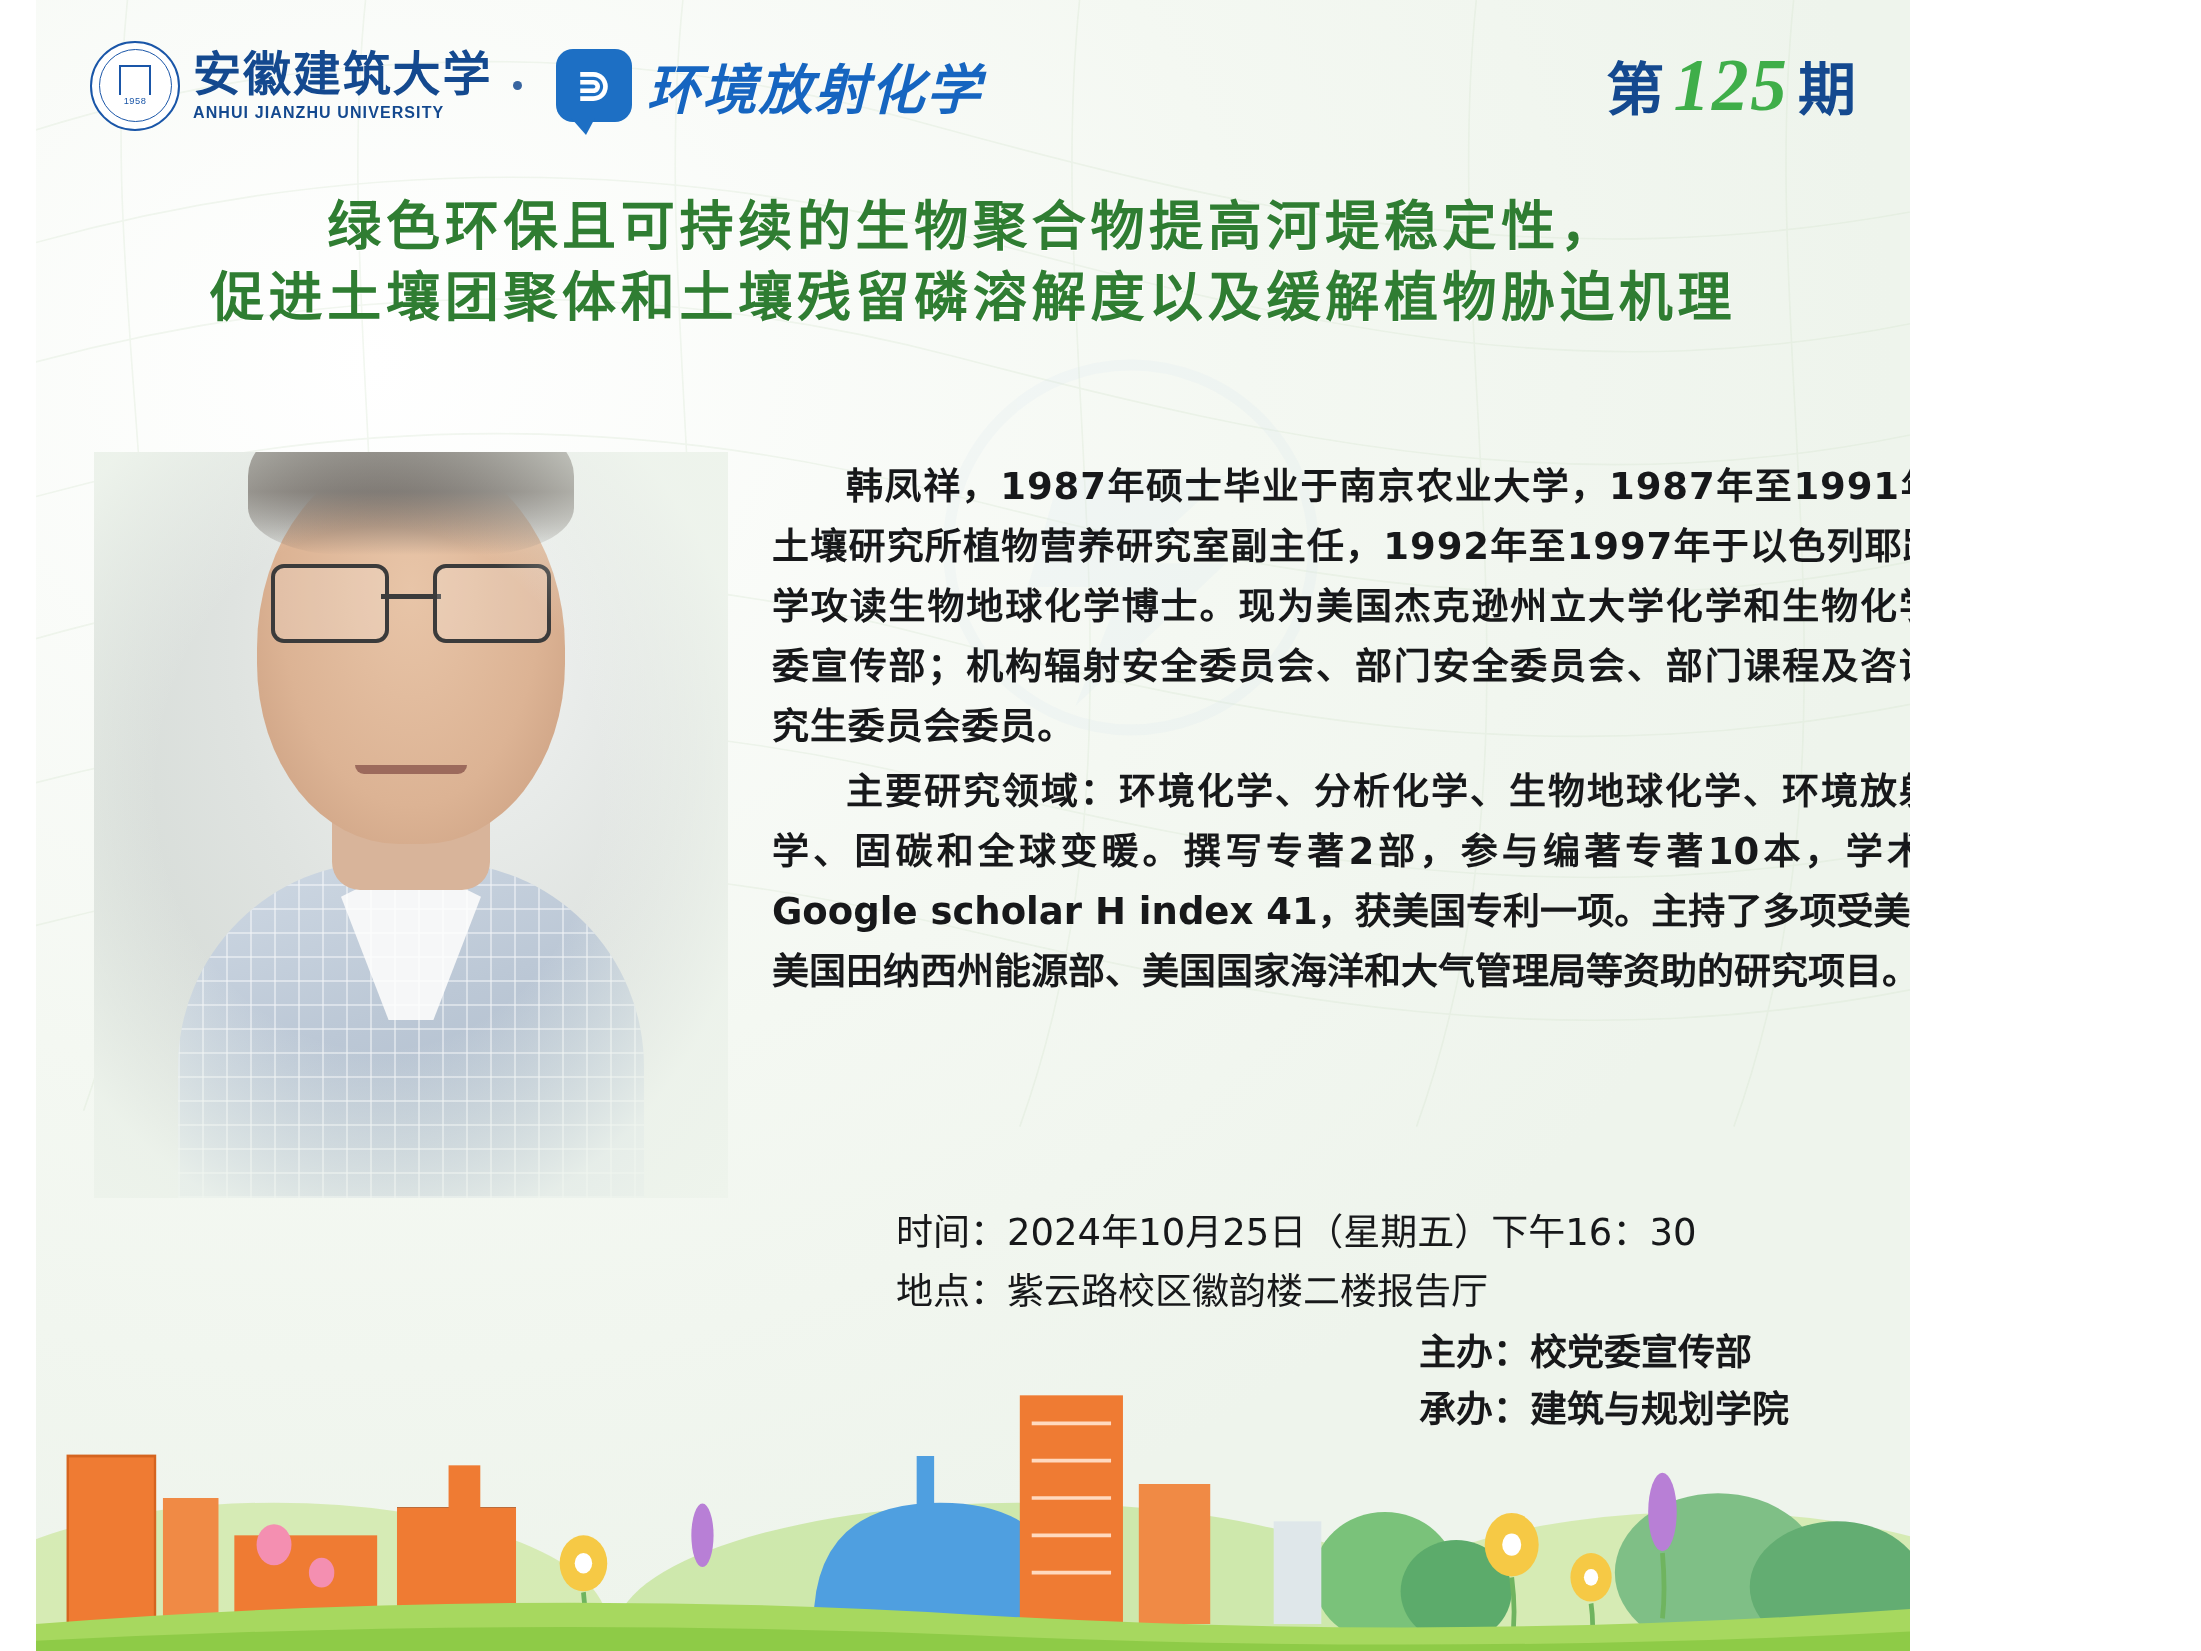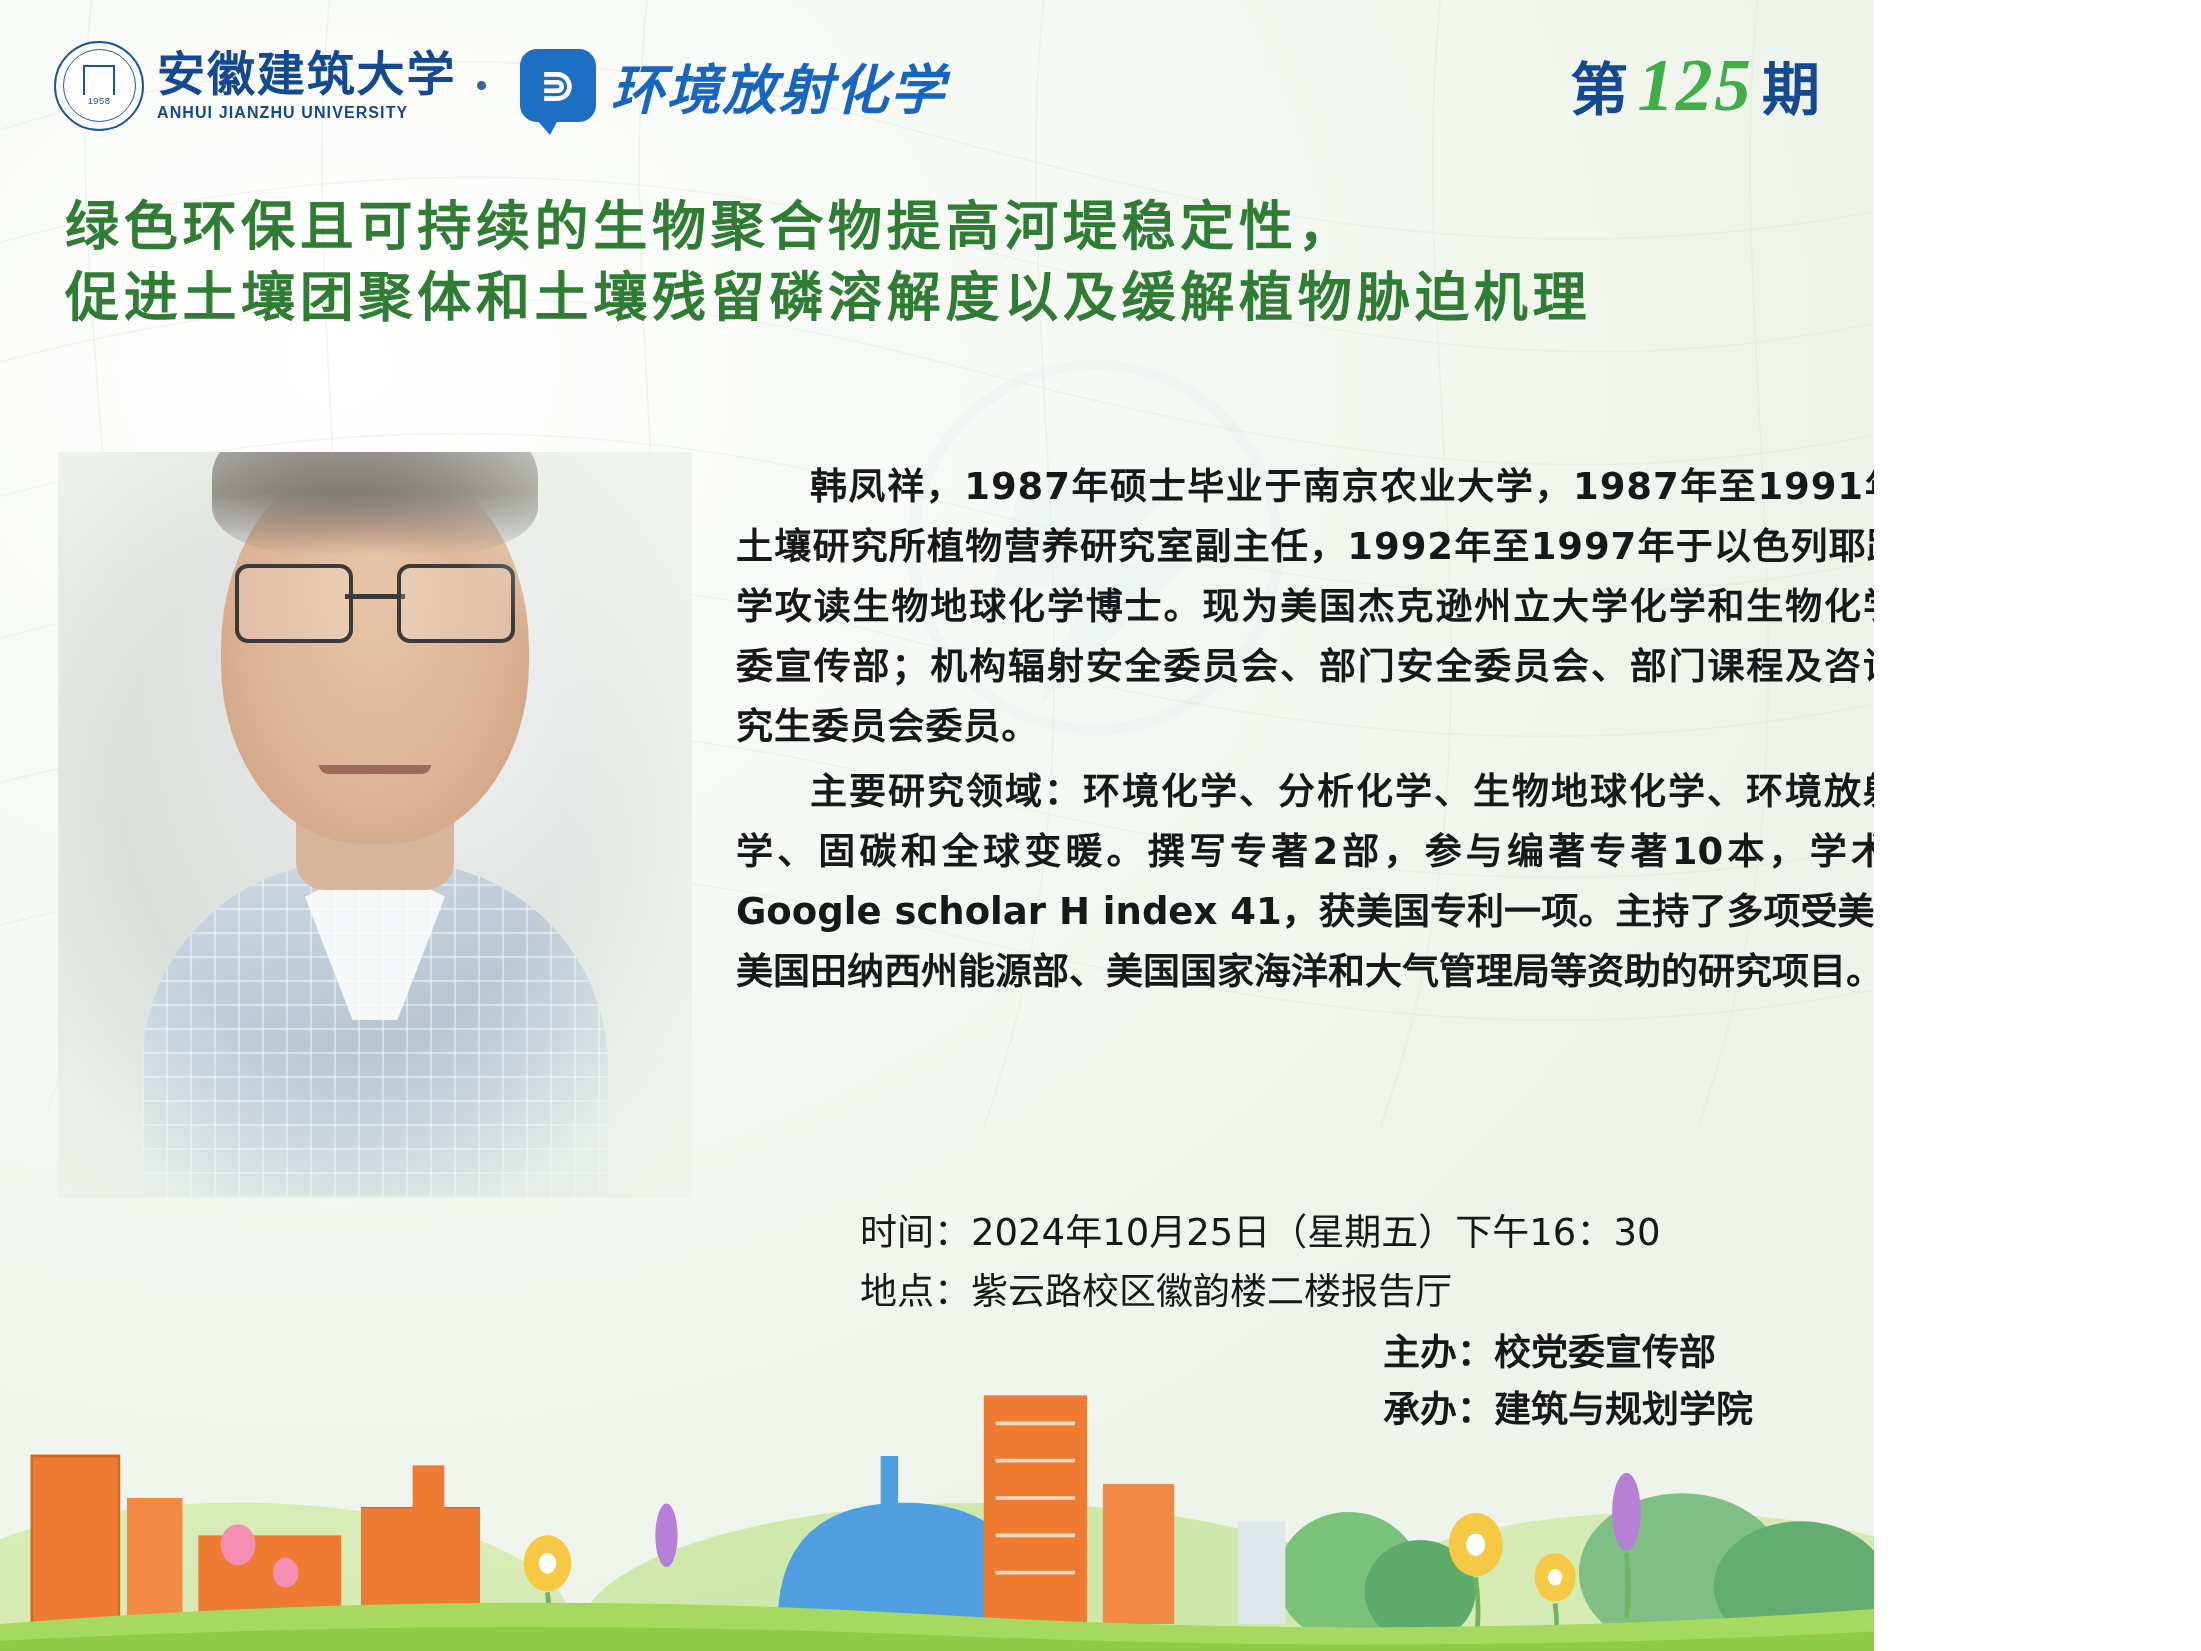--- a/index.html
+++ b/index.html
@@ -15,20 +15,21 @@
   }
 
   .poster {
     position: relative;
     width: 1874px;
     height: 1652px;
     background:
       radial-gradient(ellipse at 18% 22%, #ffffff 0%, #f4f8f2 40%, #eef4ec 70%),
       linear-gradient(180deg, #f7faf6 0%, #eef5ec 60%, #e9f2e6 100%);
     overflow: hidden;
+    margin-left: 36px;
   }
 
   
   .texture {
     position: absolute;
     inset: 0;
     opacity: 0.5;
     pointer-events: none;
   }
 
@@ -178,21 +179,21 @@
     letter-spacing: 1.9px;
     padding: 0 5.6px;
   }
 
   
   .title-block {
     position: absolute;
     top: 191px;
     left: 65px;
     right: 65px;
-    text-align: left;
+    text-align: center;
   }
   .title-line {
     font-family: "DejaVu Sans", "Liberation Sans", sans-serif;
     font-size: 54px;
     font-weight: bold;
     color: #2f7d32;
     letter-spacing: 4.7px;
     line-height: 1.32;
     text-shadow: 0.9px 0.9px 0 rgba(255,255,255,0.8);
   }

